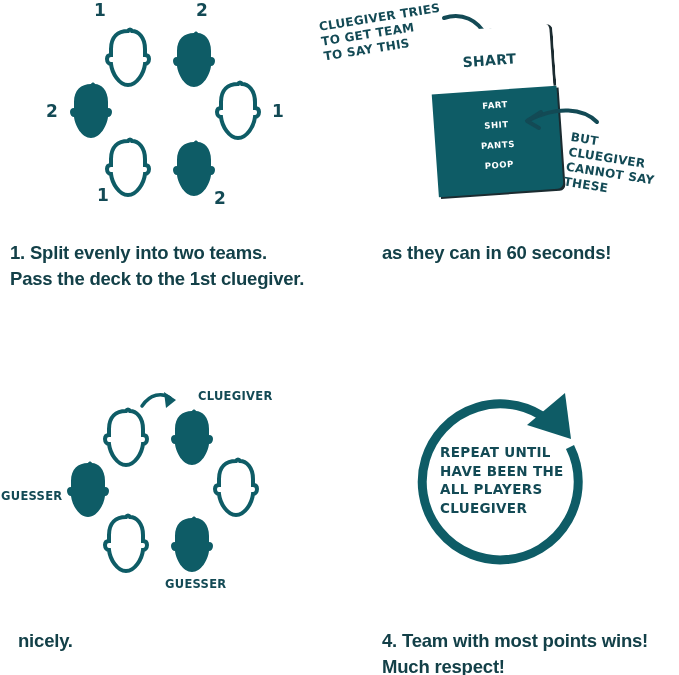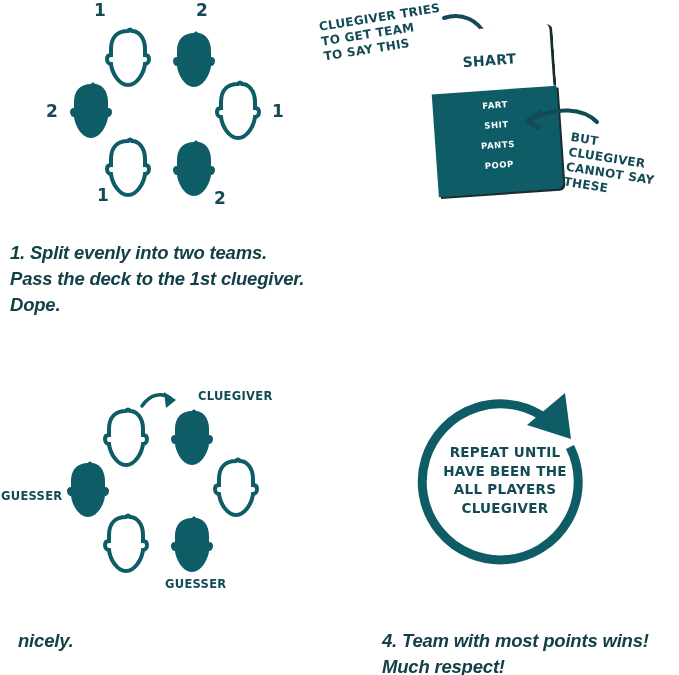--- a/index.html
+++ b/index.html
@@ -1,21 +1,21 @@
 <!DOCTYPE html>
 <html><head>
 <meta charset="utf-8">
 <style>
   * { box-sizing: border-box; margin: 0; padding: 0; }
   html, body { width: 679px; height: 675px; background: #ffffff; overflow: hidden; }
   body { position: relative; font-family: "Liberation Sans", sans-serif; color: #0f4650; }
   .abs { position: absolute; }
   .num { font-family: "DejaVu Sans", sans-serif; font-weight: bold; font-size: 17px; color: #134a55; }
   .caps { font-family: "DejaVu Sans", sans-serif; font-weight: bold; color: #134a55; text-transform: uppercase; letter-spacing: 0.3px; }
-  .step { font-family: "Liberation Sans", sans-serif; font-weight: bold; font-size: 18.5px; line-height: 26px; color: #134048; letter-spacing: -0.2px; font-style: italic; }
+  .step { font-family: "Liberation Sans", sans-serif; font-weight: bold; font-size: 18.5px; line-height: 26px; color: #134048; letter-spacing: -0.2px; }
   svg.head { position: absolute; width: 52px; height: 62px; }
   .card-word { font-family: "DejaVu Sans", sans-serif; font-weight: bold; font-size: 8.5px; color: #ffffff; letter-spacing: 0.6px; text-align: center; }
 </style>
 </head>
 <body>
 
 <svg width="0" height="0" style="position:absolute">
   <defs>
     <path id="headshape" d="M26 4 C16 4 9 10 9 22 L9 28 C6 28 5 30 5 32 C5 35 7 37 9 37 C10 46 17 58 26 58 C35 58 42 46 43 37 C45 37 47 35 47 32 C47 30 46 28 43 28 L43 22 C43 10 36 4 30 4 C29 2 27 2 26 4 Z"></path>
   </defs>
@@ -44,21 +44,20 @@
   <svg class="head" style="left:102px;top:137px" viewBox="0 0 52 62">
       <use href="#headshape" fill="#fff" stroke="#0e5c66" stroke-width="4"></use>
     </svg>
   <svg class="head" style="left:168px;top:138px" viewBox="0 0 52 62">
       <use href="#headshape" fill="#0e5c66"></use>
     </svg>
 
   <div class="abs step" style="left:10px;top:240px">
     <div>1. Split evenly into two teams.</div>
     <div>Pass the deck to the 1st cluegiver.</div>
-    <div>Dope.</div>
   </div>
 </div>
 
 <div>
   <div class="abs caps" style="left:318px;top:20px;font-size:12px;line-height:15px;transform:rotate(-9deg);transform-origin:left top;">
     <div>CLUEGIVER TRIES</div>
     <div>TO GET TEAM</div>
     <div>TO SAY THIS</div>
   </div>
 
@@ -83,20 +82,21 @@
     <path d="M26 8 L12 17 L24 24" fill="none" stroke="#134a55" stroke-width="4" stroke-linecap="round" stroke-linejoin="round"></path>
   </svg>
 
   <div class="abs caps" style="left:572px;top:130px;font-size:12px;line-height:15px;transform:rotate(9deg);transform-origin:left top;">
     <div>BUT CLUEGIVER</div>
     <div>CANNOT SAY</div>
     <div>THESE</div>
   </div>
 
   <div class="abs step" style="left:382px;top:240px">
+    <div>as they can in 60 seconds!</div>
   </div>
 </div>
 
 <div>
   <svg class="abs" style="left:138px;top:390px" width="42" height="22" viewBox="0 0 42 22">
     <path d="M4 16 C12 4 24 2 32 8" fill="none" stroke="#0e5c66" stroke-width="3.5" stroke-linecap="round"></path>
     <path d="M26 2 L38 10 L28 18 Z" fill="#0e5c66"></path>
   </svg>
   <span class="abs caps" style="left:198px;top:389px;font-size:11.5px;">CLUEGIVER</span>
   <span class="abs caps" style="left:1px;top:489px;font-size:11.5px;">GUESSER</span>
@@ -124,21 +124,21 @@
   <div class="abs step" style="left:18px;top:628px">
     <div>nicely.</div>
   </div>
 </div>
 
 <div>
   <svg class="abs" style="left:415px;top:385px" width="180" height="190" viewBox="0 0 180 190">
     <path d="M155 62 A78 78 0 1 1 134 36" fill="none" stroke="#0e5c66" stroke-width="9"></path>
     <path d="M112 40 L150 8 L156 54 Z" fill="#0e5c66"></path>
   </svg>
-  <div class="abs caps" style="left:440px;top:443px;width:130px;text-align:center;font-size:13.5px;line-height:18.5px;">
+  <div class="abs caps" style="left:440px;top:443px;width:130px;text-align:left;font-size:13.5px;line-height:18.5px;">
     <div>REPEAT UNTIL</div>
     <div>HAVE BEEN THE</div>
     <div>ALL PLAYERS</div>
     <div>CLUEGIVER</div>
   </div>
 
   <div class="abs step" style="left:382px;top:628px">
     <div>4. Team with most points wins!</div>
     <div>Much respect!</div>
   </div>

